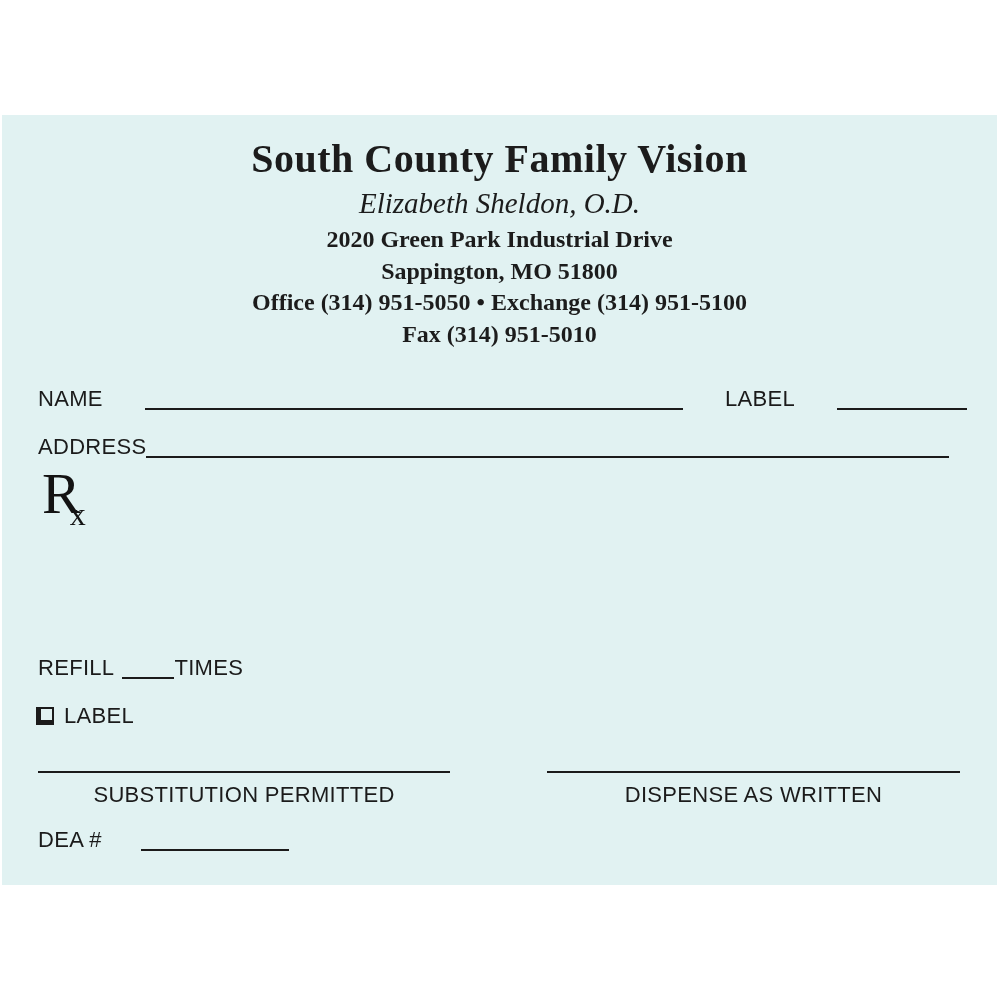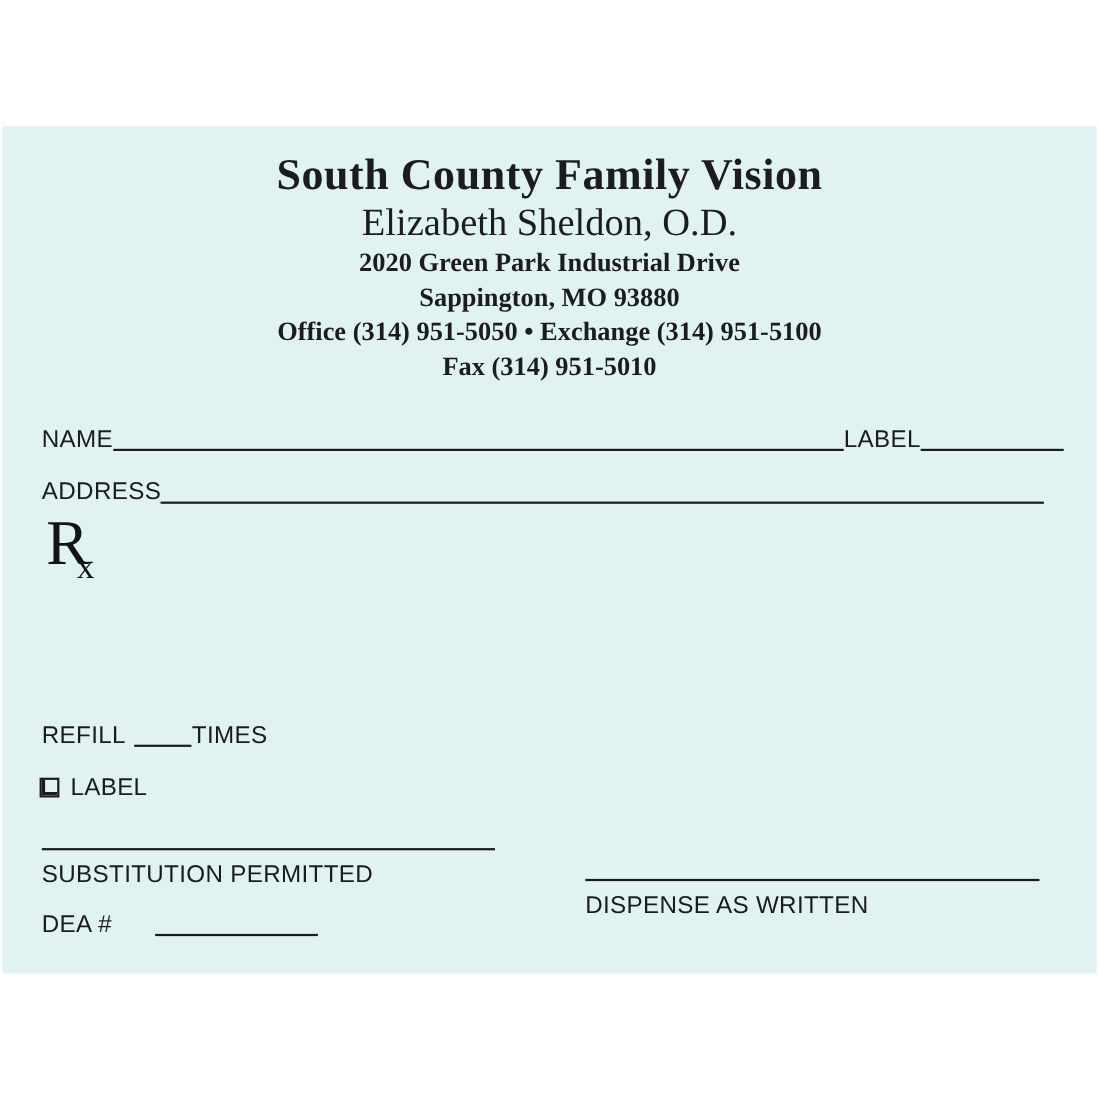--- a/index.html
+++ b/index.html
@@ -24,24 +24,25 @@
     font-family: "Liberation Serif", serif;
     color: #1c1c1c;
   }
   .practice-name {
     font-size: 40px;
     font-weight: 700;
     line-height: 44px;
     letter-spacing: 0.5px;
   }
   .doctor-name {
-    font-size: 35px;
+    font-size: 29px;
     font-weight: 400;
     line-height: 36px;
     margin-top: 4px;
+    font-style: italic;
   }
   .header-line {
     font-size: 24px;
     font-weight: 700;
     line-height: 31.5px;
   }
   .header-sub { margin-top: 3px; }
   
   .form-row {
     position: absolute;
@@ -50,21 +51,21 @@
     font-size: 22px;
     letter-spacing: 0.3px;
     white-space: nowrap;
   }
   .fill-line {
     border-bottom: 2px solid #1b1b1b;
     margin-bottom: 2px;
     height: 14px;
   }
   .grow { flex: 1 1 auto; }
-  .row-name    { left: 36px; right: 30px; top: 271px; }
+  .row-name    { left: 36px; right: 30px; top: 271px; gap: 42px; }
   .row-address { left: 36px; right: 48px; top: 319px; }
   .date-line { width: 130px; }
   
   .rx-symbol {
     position: absolute;
     left: 40px; top: 350px;
     font-family: "Liberation Serif", serif;
     color: #131313;
     white-space: nowrap;
   }
@@ -91,42 +92,43 @@
     box-shadow: inset 3px -3px 0 0 #1b1b1b;
     background: transparent;
     display: inline-block;
     margin-right: 10px;
   }
   
   .sig-block {
     position: absolute;
     top: 656px;
     border-top: 2px solid #1b1b1b;
+    text-align: center;
   }
   .sig-left  { left: 36px;  width: 412px; }
-  .sig-right { left: 530px; width: 413px; margin-top: 28px; }
+  .sig-right { left: 545px; width: 413px; }
   .sig-label {
     margin-top: 9px;
     font-size: 22px;
     letter-spacing: 0.3px;
   }
   .row-dea { left: 36px; top: 712px; gap: 31px; }
   .dea-line { width: 148px; margin-left: 8px; }
 </style>
 </head>
 <body style="background: rgb(255, 255, 255);">
 
 <div class="pad" style="background: rgb(225, 242, 242);">
 
   <div class="header">
     <div class="practice-name">South County Family Vision</div>
     <div class="doctor-name">Elizabeth Sheldon, O.D.</div>
     <div class="header-sub">
       <div class="header-line">2020 Green Park Industrial Drive</div>
-      <div class="header-line">Sappington, MO 93880</div>
+      <div class="header-line">Sappington, MO 51800</div>
       <div class="header-line">Office (314) 951-5050 • Exchange (314) 951-5100</div>
       <div class="header-line">Fax (314) 951-5010</div>
     </div>
   </div>
 
   <div class="form-row row-name">
     <span>NAME</span>
     <span class="fill-line grow"></span>
     <span>LABEL</span>
     <span class="fill-line date-line"></span>

